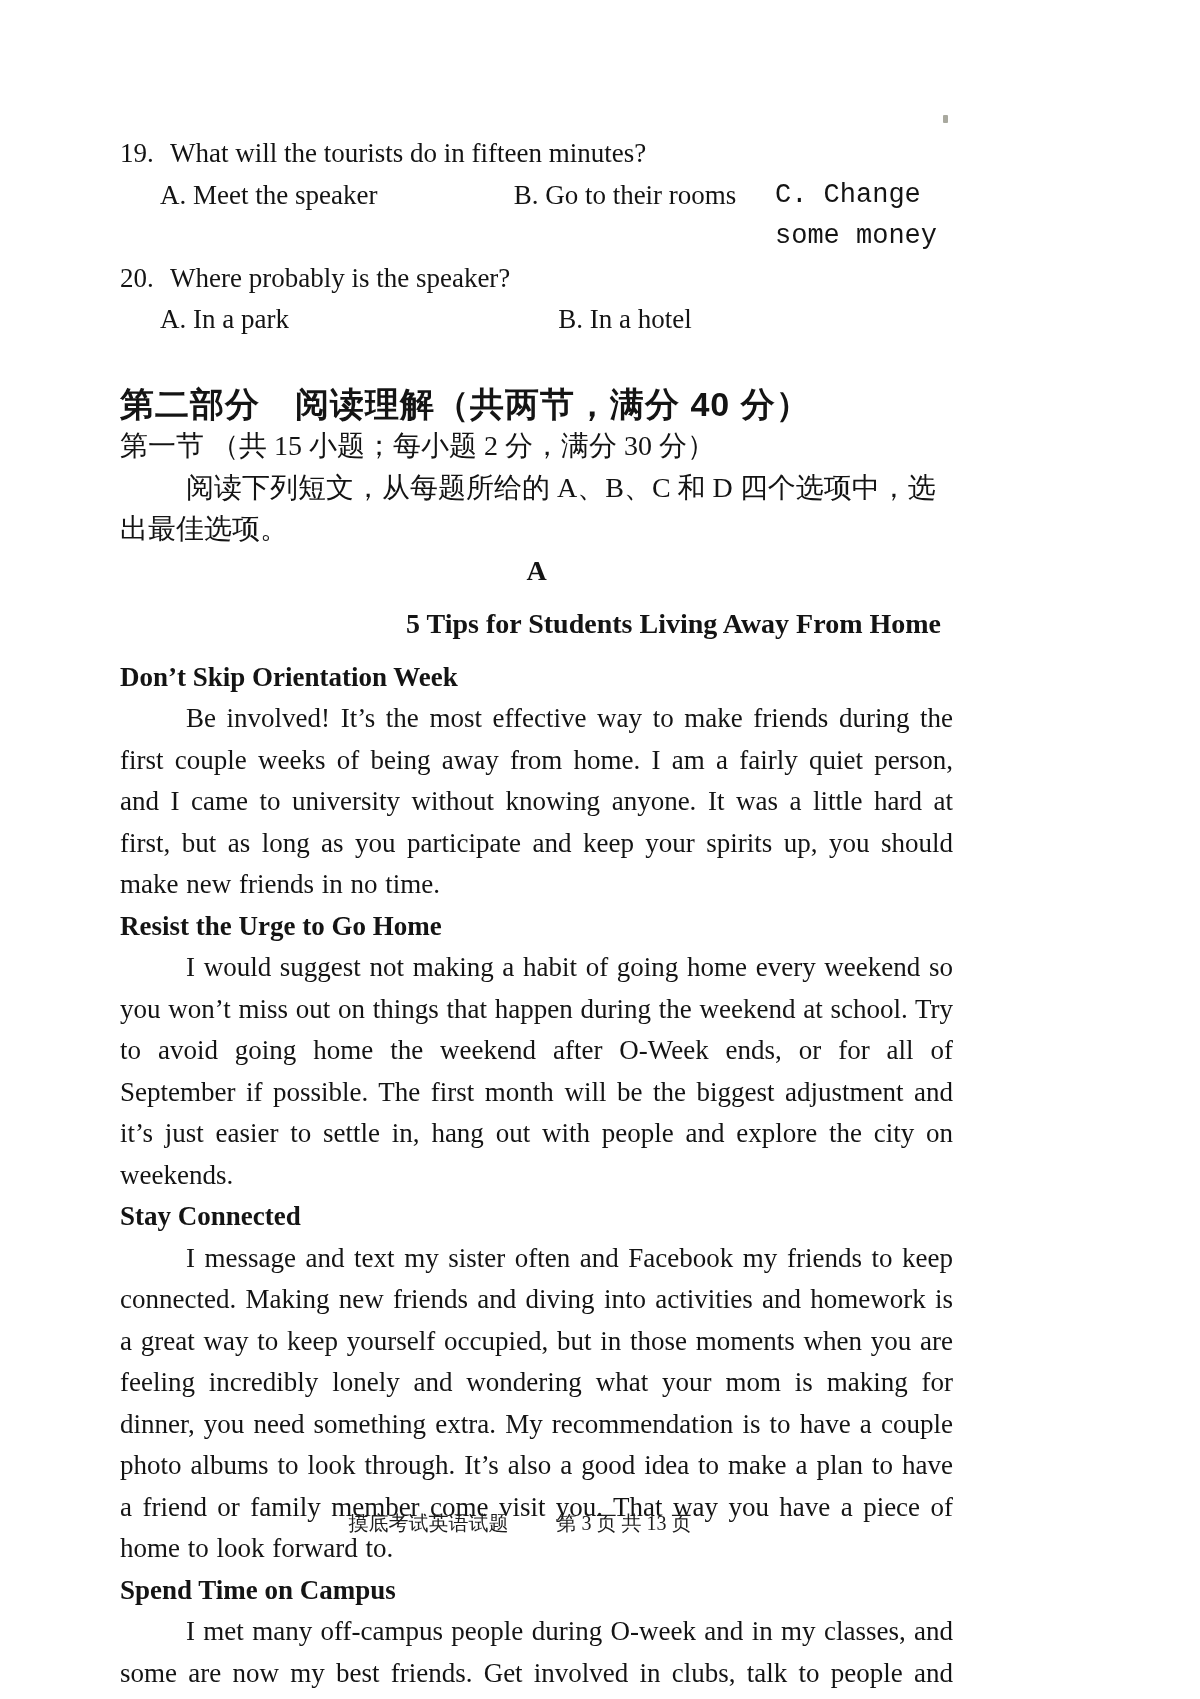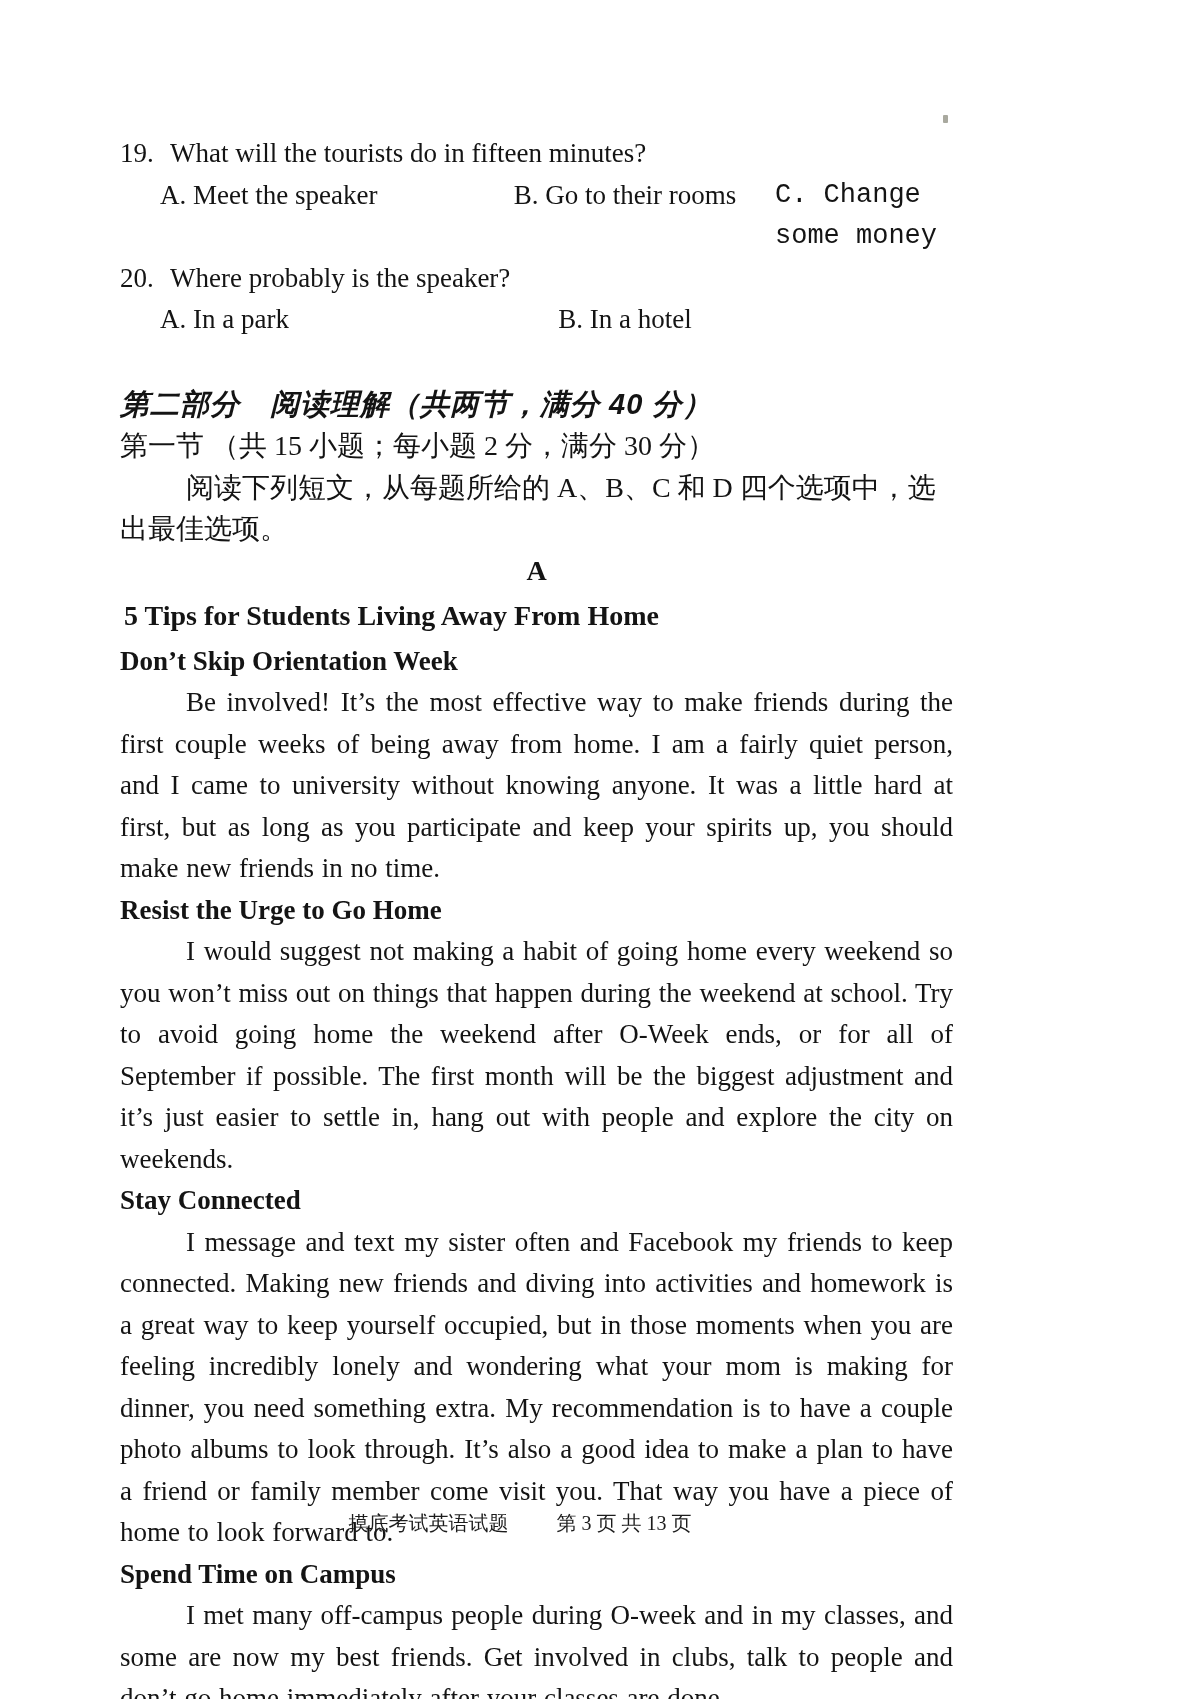--- a/index.html
+++ b/index.html
@@ -39,43 +39,42 @@
     line-height: 41.5px;
   }
   .opt-a { width: 315px; }
   .opt-b { width: 300px; text-align: center; }
   .opt-c { flex: 1; font-family: Liberation Mono, monospace; }
   
   .part-heading {
     margin: 43px 0 0 0;
     font-family: "Liberation Sans", "DejaVu Sans", sans-serif;
     font-weight: 700;
-    font-size: 29px;
+    font-size: 34px;
     line-height: 41.5px;
     letter-spacing: 1px;
-    font-style: italic;
   }
   .sub-line {
     font-size: 28px;
     line-height: 41.5px;
   }
   .instr-line {
     font-size: 28px;
     line-height: 41.5px;
     text-indent: 66px;
   }
   .passage-label {
     text-align: center;
     font-weight: 700;
     font-size: 28px;
     line-height: 41.5px;
   }
   .passage-title {
-    margin: 4px;
-    text-align: left;
+    margin: 12px;
+    text-align: right;
     font-weight: 700;
     font-size: 28px;
     line-height: 41.5px;
   }
   
   .tip-heading {
     font-weight: 700;
     font-size: 27px;
     line-height: 41.5px;
   }

